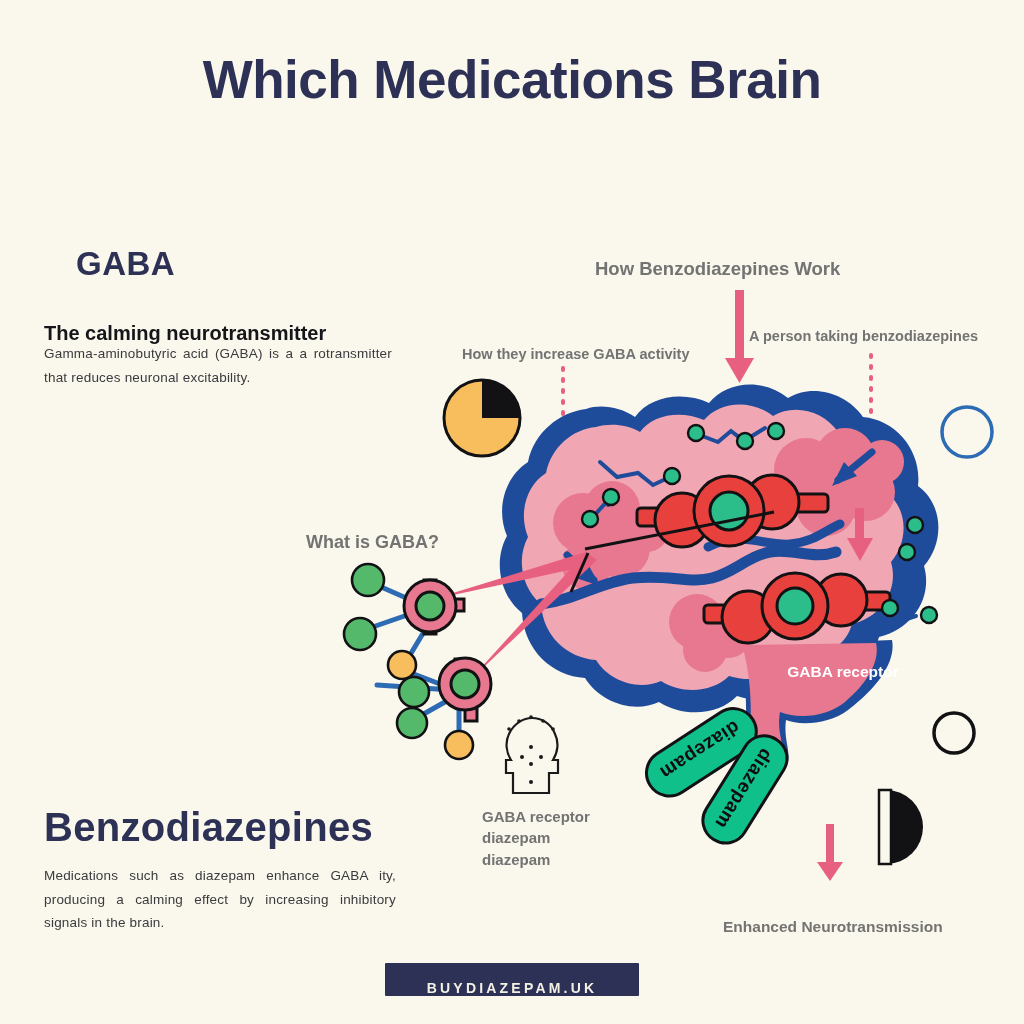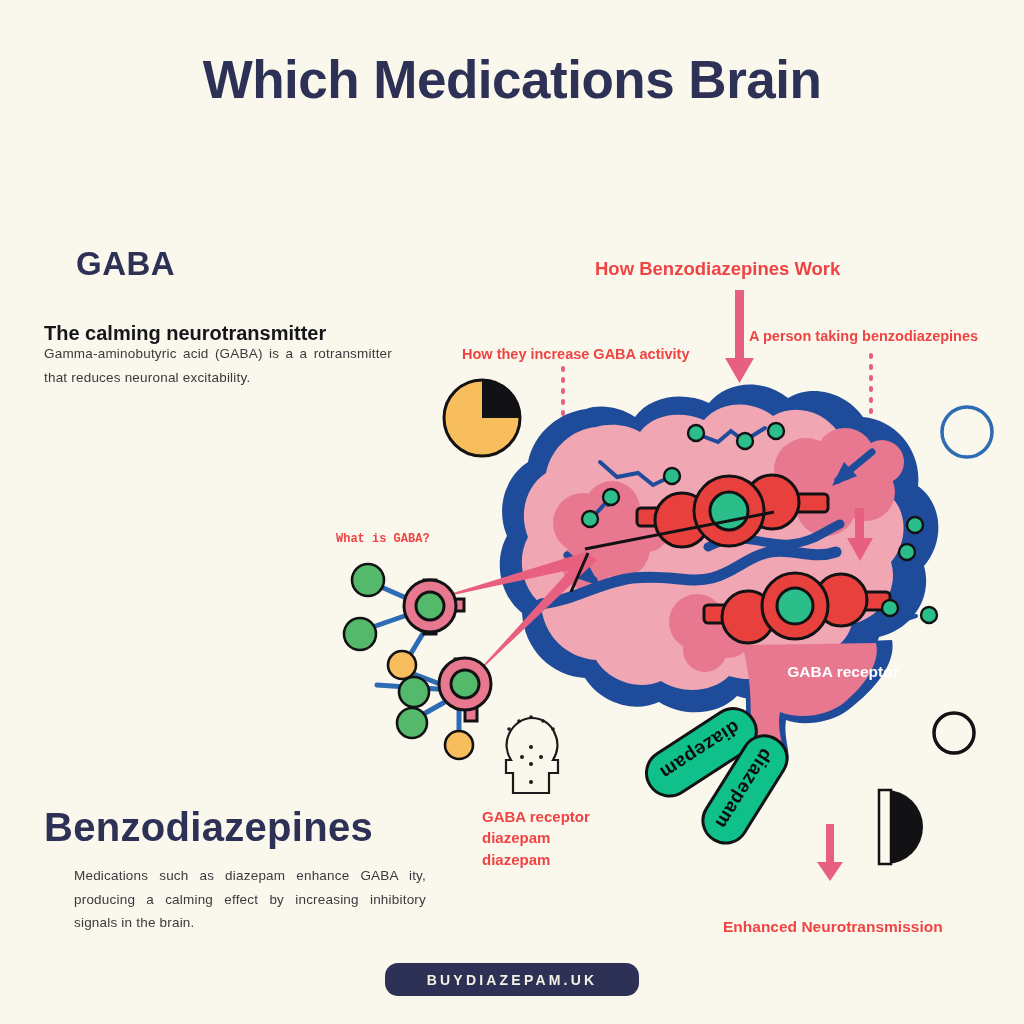--- a/index.html
+++ b/index.html
@@ -39,37 +39,37 @@
     color:#3a3a3e;font-size:13.5px;line-height:1.75;
     text-align:justify;letter-spacing:0.2px;
   }
   #benzo-heading{
     left:44px;top:805px;
     color:#2e3156;font-size:40px;font-weight:bold;letter-spacing:0.3px;
   }
   #benzo-body{
     left:44px;top:864px;width:352px;
     color:#3a3a3e;font-size:13.5px;line-height:1.75;
-    text-align:justify;letter-spacing:0.2px;margin-left:30px;
-  }
-
-  
-  .callout{color:#ef4444;font-weight:bold;}
+    text-align:justify;letter-spacing:0.2px;
+  }
+
+  
+  .callout{color:#737373;font-weight:bold;}
   #lbl-how-benzos{left:595px;top:258px;font-size:18.5px;}
   #lbl-increase{left:462px;top:346px;font-size:14.5px;}
   #lbl-person{left:749px;top:328px;font-size:14.5px;}
-  #lbl-what-is-gaba{left:336px;top:532px;font-size:12px;font-family:Liberation Mono, monospace;}
+  #lbl-what-is-gaba{left:306px;top:532px;font-size:18px;}
   #lbl-enhanced{left:723px;top:886px;font-size:15.5px;margin-top:32px;}
   #lbl-stack{left:482px;top:806px;font-size:15px;line-height:1.42;}
 
   
   #footer-badge{
     left:385px;top:963px;width:254px;height:33px;
-    background:#2e3156;border-radius:13px;
-    display:flex;align-items:center;justify-content:center;
+    background:#2e3156;border-radius:1px;
+    display:flex;align-items:flex-end;justify-content:center;
   }
   #footer-badge span{
     color:#f3f1e4;font-size:14px;font-weight:bold;letter-spacing:3.2px;
   }
 
   
   svg.art{position:absolute;left:0;top:0;width:1024px;height:1024px;overflow:visible;}
 
   .pill-text{
     font-family:"Liberation Sans", sans-serif;

